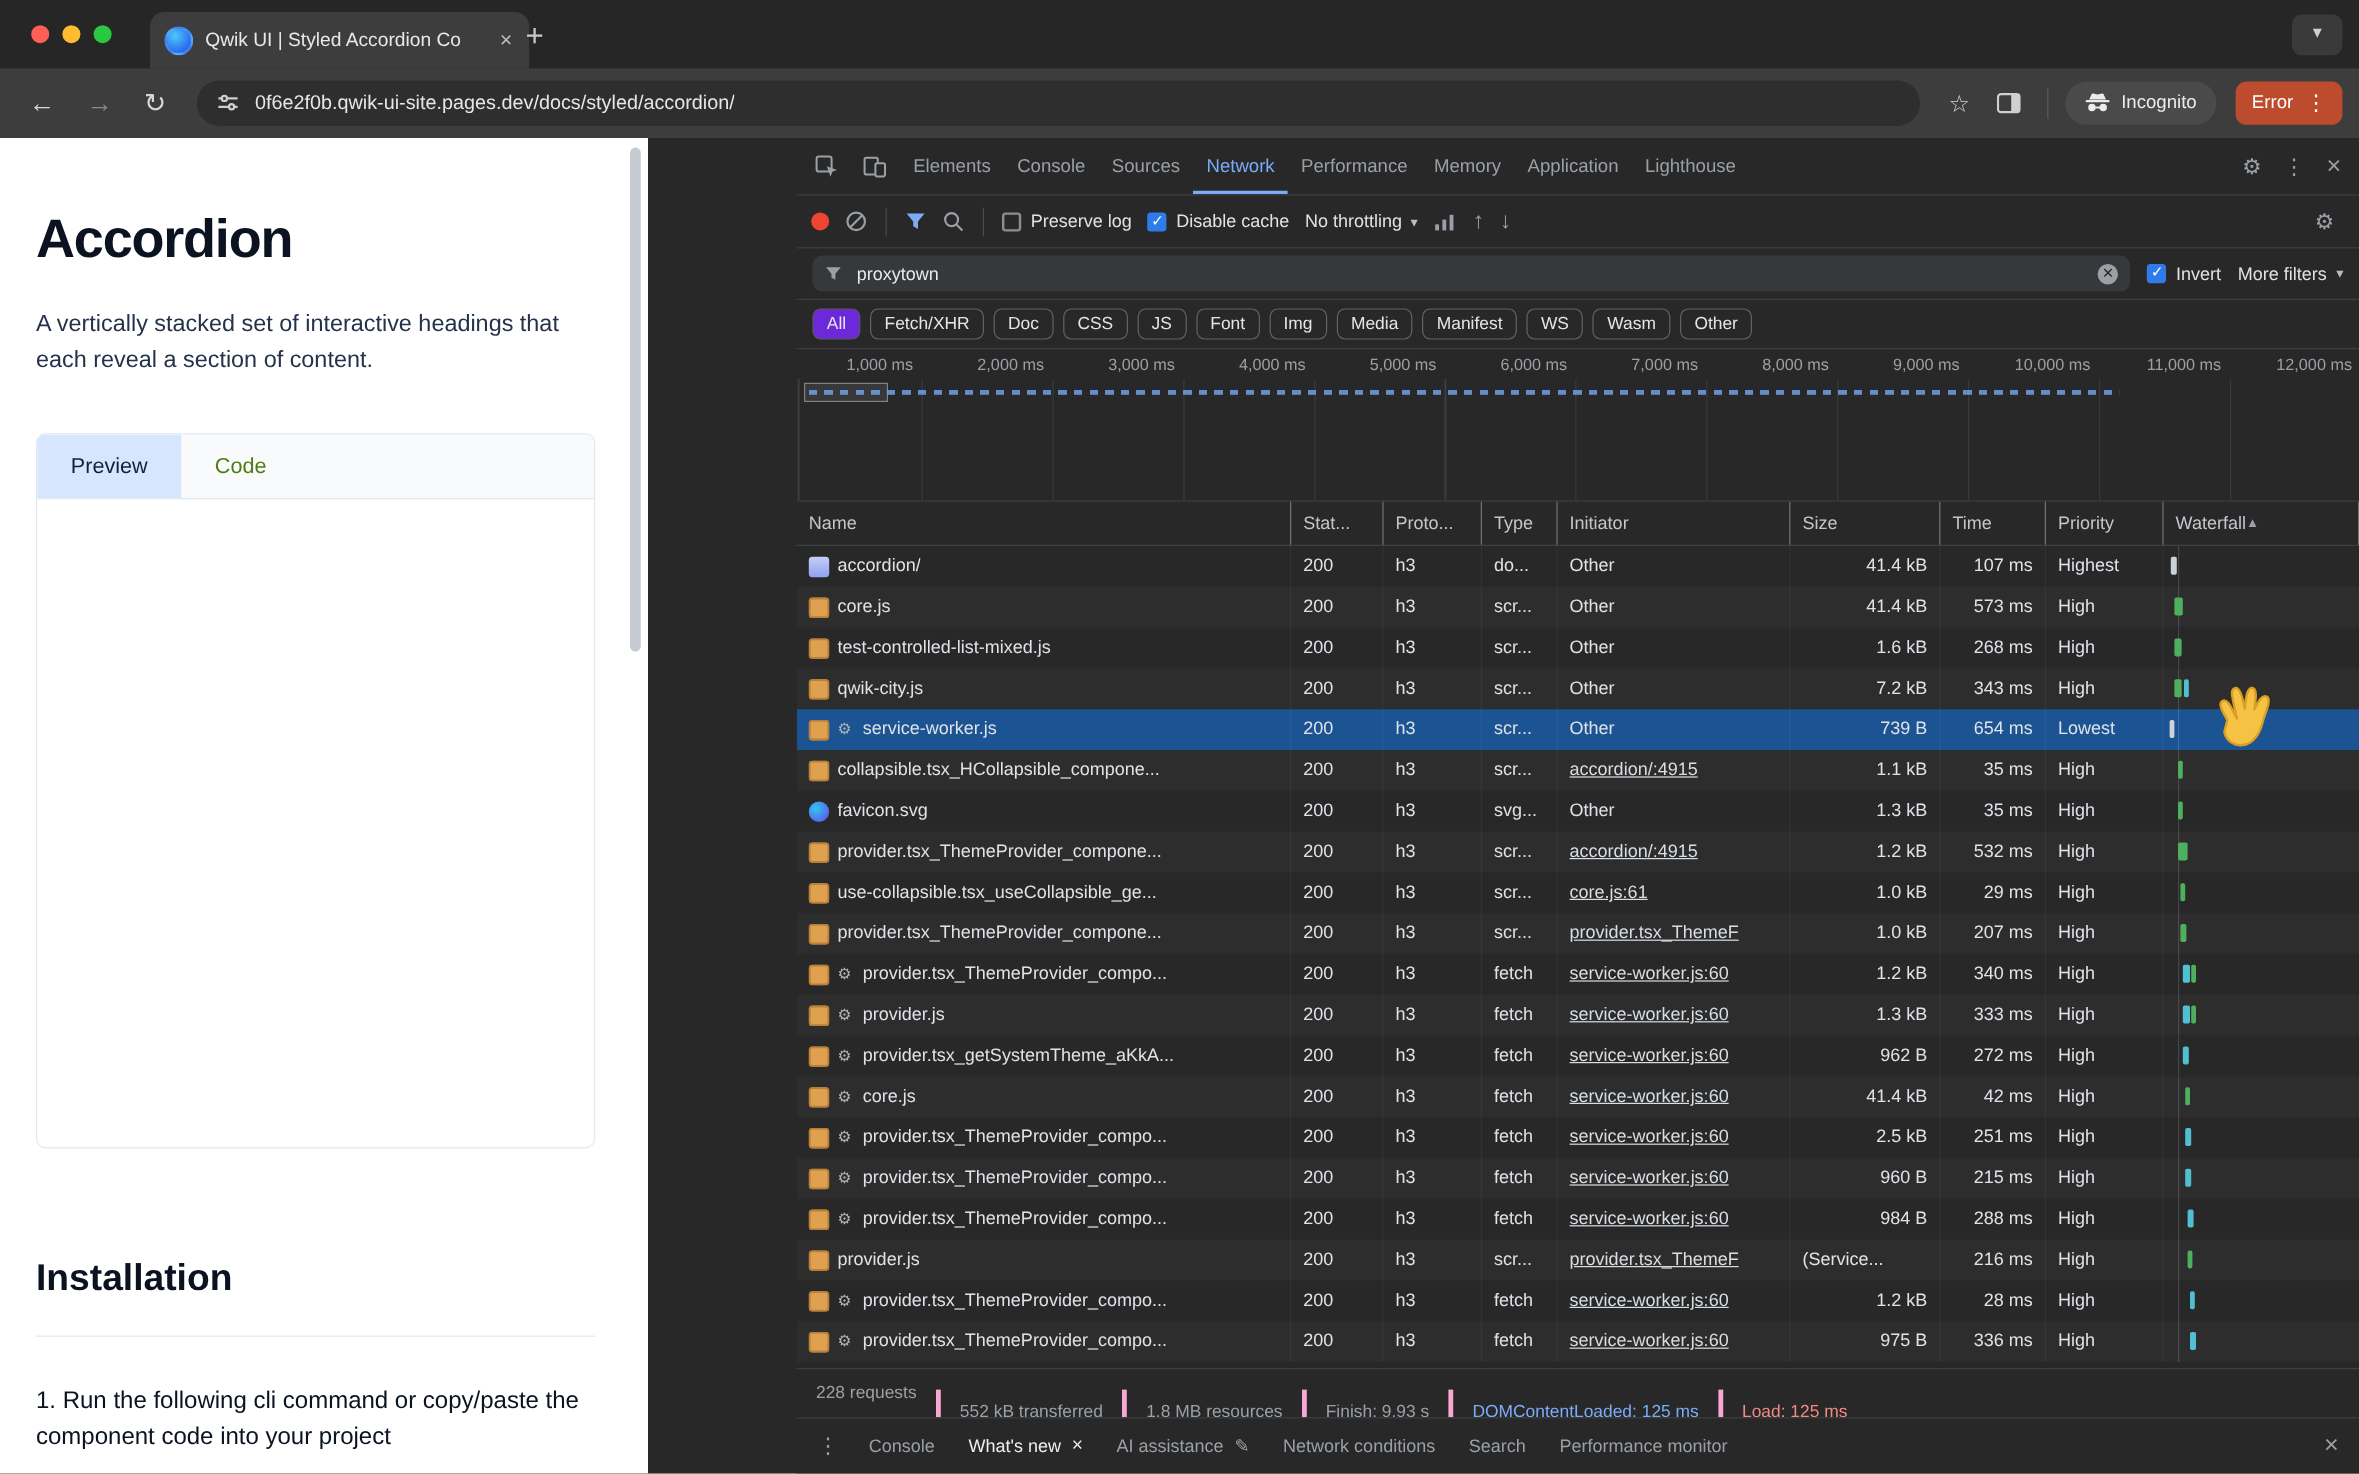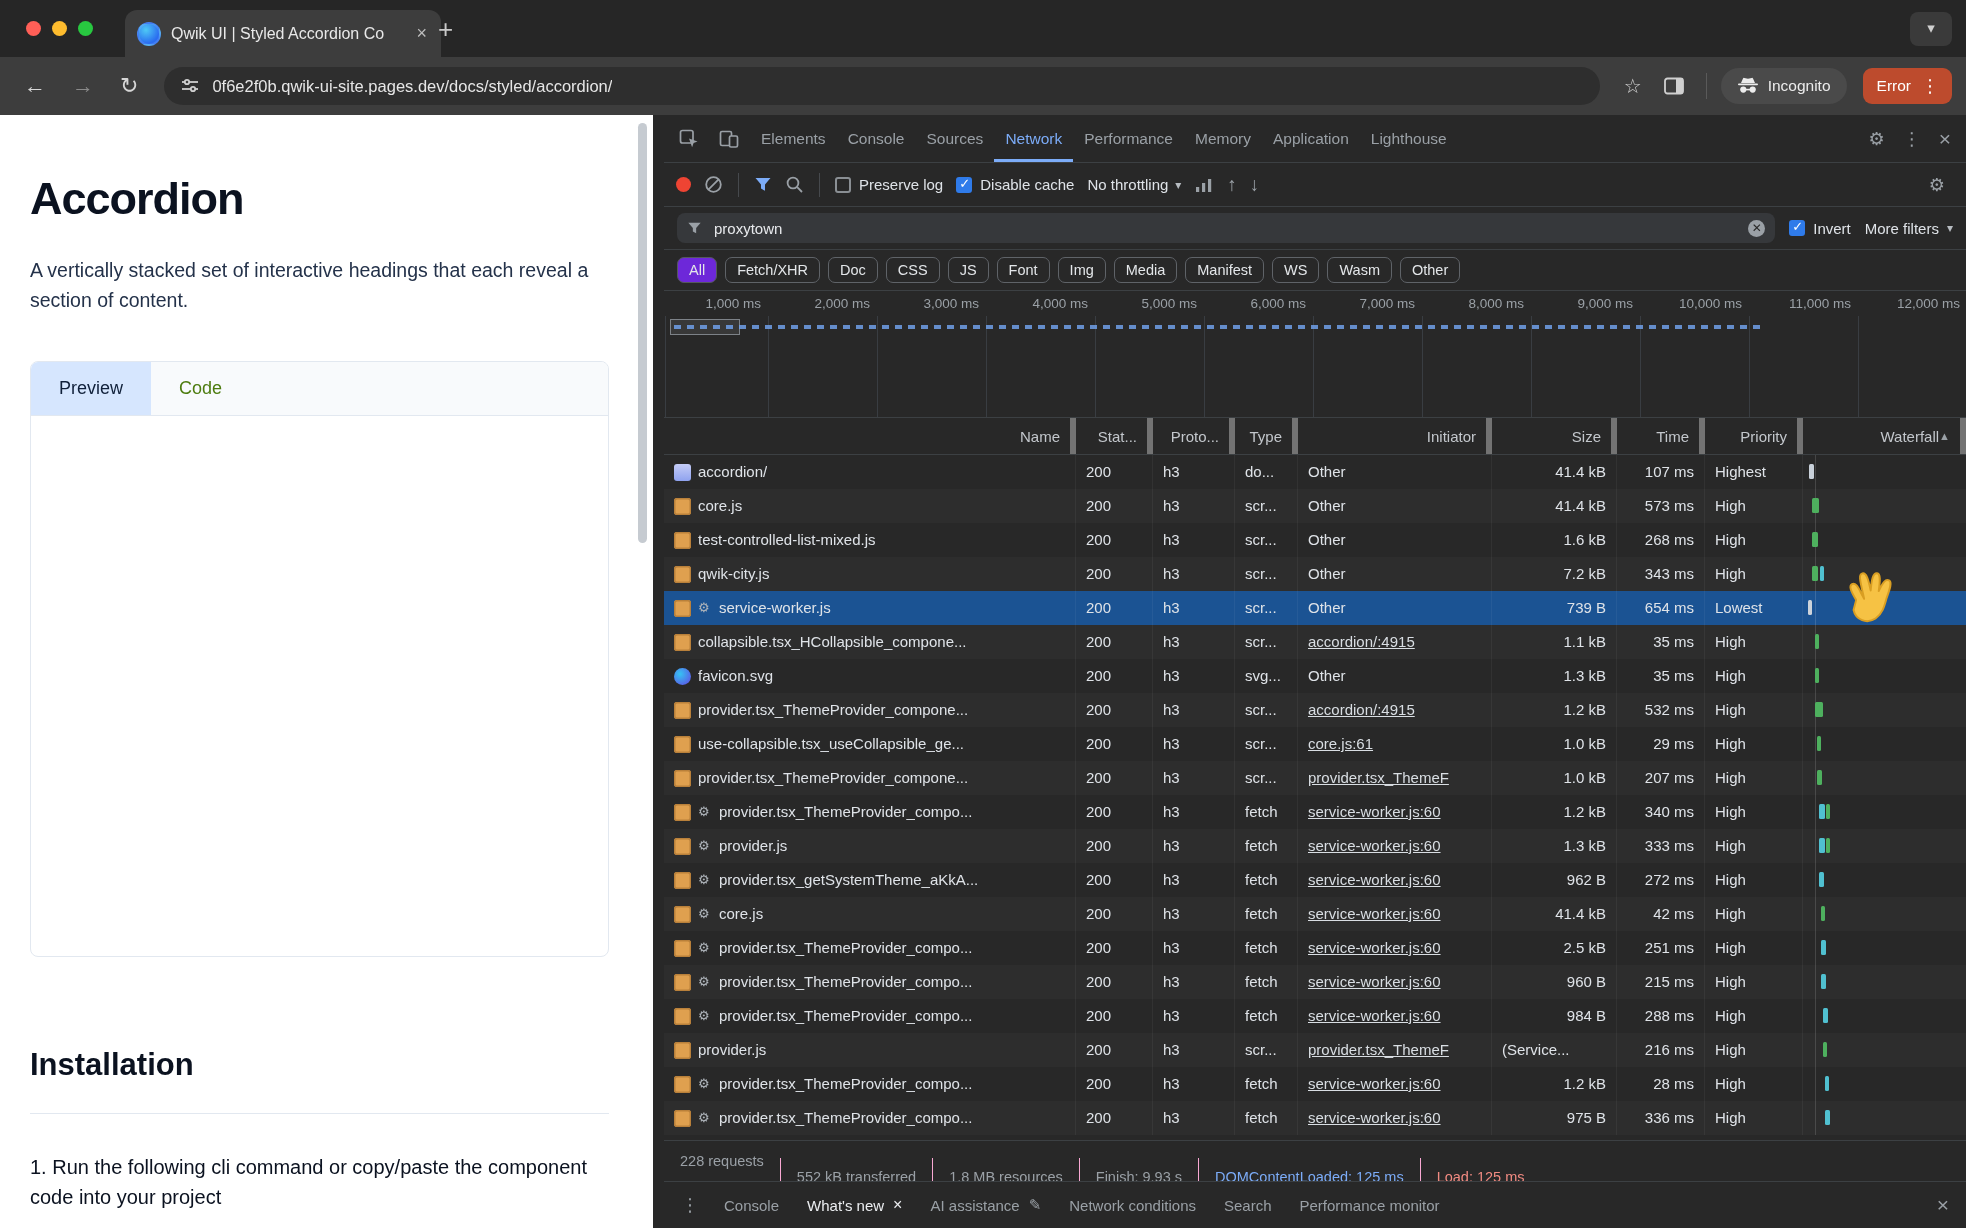--- a/index.html
+++ b/index.html
@@ -23,21 +23,21 @@
   .omnibox{flex:1;height:38px;background:#2e2e2e;border-radius:19px;display:flex;align-items:center;gap:12px;padding:0 16px;color:#e6e6e6;font-size:16.5px;margin:0 10px;min-width:0;}
   .omnibox svg{flex:none;}
   .url{overflow:hidden;white-space:nowrap;}
   .tb-ic{color:#d0d0d0;font-size:20px;padding:4px 8px;display:flex;align-items:center;}
   .tb-sep{width:1px;height:26px;background:#5a5a5a;margin:0 8px;}
   .incog{display:flex;align-items:center;gap:9px;background:#4a4a4a;border-radius:18px;height:36px;padding:0 16px;color:#ececec;font-size:15.5px;}
   .errbtn{display:flex;align-items:center;gap:10px;background:#bd4b2d;border-radius:9px;height:36px;padding:0 12px 0 14px;color:#fff;font-size:15.5px;margin-left:10px;}
   .errbtn .dots{font-size:18px;letter-spacing:1px;}
 
   
-  .page{position:absolute;left:0;top:115px;width:653px;bottom:0;background:#fff;color:#0f172a;overflow:hidden;}
+  .page{position:absolute;left:0;top:115px;width:540px;bottom:0;background:#fff;color:#0f172a;overflow:hidden;}
   .page-inner{padding:58px 44px 0 30px;}
   .page h1{margin:0;font-size:45px;font-weight:800;letter-spacing:-1px;color:#0b1220;}
   .page .desc{margin:30px 0 0;font-size:19.5px;line-height:1.55;color:#24324a;max-width:590px;}
   .demo{margin-top:46px;border:1px solid #e2e8f0;border-radius:8px;height:596px;box-sizing:border-box;overflow:hidden;}
   .demo-tabs{display:flex;background:#f8fafc;border-bottom:1px solid #e2e8f0;height:53px;align-items:stretch;}
   .dtab-preview{background:#d6e6fe;color:#10203a;font-size:18px;display:flex;align-items:center;padding:0 28px;}
   .dtab-code{color:#4d7c0f;font-size:18px;display:flex;align-items:center;padding:0 28px;}
   .demo-content{padding:170px 42px 0;}
   .acc-item{height:69px;display:flex;align-items:center;justify-content:space-between;border-bottom:1px solid #e2e8f0;font-size:19px;font-weight:500;color:#0f172a;}
   .chev{width:11px;height:11px;border-right:2px solid #334155;border-bottom:2px solid #334155;transform:rotate(45deg);margin-right:6px;margin-top:-6px;}
@@ -80,21 +80,21 @@
   .chip.selected{background:#6d28d9;border-color:#55585c;}
 
   .dt-ruler{height:25px;border-bottom:none;color:#9aa0a6;font-size:13.5px;overflow:hidden;}
   .tick{width:109px;flex:none;text-align:right;padding-right:12px;box-sizing:border-box;white-space:nowrap;}
   .dt-overview{height:101px;position:relative;border-bottom:1px solid #3c4043;background-image:repeating-linear-gradient(90deg,#393d42 0 1px,transparent 1px 109px);background-position:104px 0;}
   .ov-select{position:absolute;left:6px;top:3px;width:70px;height:16px;background:rgba(255,255,255,.08);border:1px solid #7d8288;box-sizing:border-box;}
   .ov-activity{position:absolute;left:10px;top:9px;height:4px;width:1092px;background:repeating-linear-gradient(90deg,#6f9fe8 0 7px,transparent 7px 13px);opacity:.85;}
 
   .grid{display:grid;grid-template-columns:412px 77px 82px 63px 194px 125px 88px 98px 1fr;}
   .dt-header{height:36px;flex:none;border-bottom:1px solid #3c4043;}
-  .th{padding:0 10px;line-height:35px;border-right:6px solid #737373;color:#c3c7cc;white-space:nowrap;overflow:hidden;display:flex;align-items:center;justify-content:flex-end;}
+  .th{padding:0 10px;line-height:35px;border-right:1px solid #737373;color:#c3c7cc;white-space:nowrap;overflow:hidden;display:flex;align-items:center;justify-content:flex-start;}
   .th .sort{color:#9aa0a6;font-size:11px;}
   .dt-rows{flex:1;overflow:hidden;position:relative;}
   .tr{height:34px;line-height:34px;}
   .tr:nth-child(even){background:#2d2d2d;}
   .tr.selected{background:#1b5393;}
   .td{padding:0 10px;border-right:1px solid rgba(255,255,255,.05);overflow:hidden;white-space:nowrap;text-overflow:ellipsis;color:#dfe3e8;}
   .td.name{display:flex;align-items:center;gap:7px;}
   .td.num{text-align:right;}
   .td.num.left{text-align:left;}
   .ficon{width:17px;height:17px;border-radius:3px;flex:none;}
@@ -104,21 +104,21 @@
   .gear{color:#aeb4ba;font-size:13px;flex:none;width:14px;}
   .gear:empty{display:none;}
   .nm{overflow:hidden;text-overflow:ellipsis;}
   .init .link, .td .link{text-decoration:underline;color:#d9dee3;}
   .td.wf{position:relative;border-right:none;}
   .td.wf::before{content:"";position:absolute;left:12px;top:0;bottom:0;width:1px;background:rgba(255,255,255,.14);}
   .wf-bar{position:absolute;top:9px;height:15px;border-radius:1.5px;}
 
   .dt-summary{height:40px;flex:none;border-top:1px solid #3c4043;display:flex;align-items:center;color:#9aa0a6;font-size:14.5px;overflow:hidden;}
   .sum-item{padding:0 16px;line-height:39px;white-space:nowrap;}
-  .sum-item + .sum-item{border-left:1px solid #f9a8d4;margin-top:32px;}
+  .sum-item + .sum-item{border-left:4px solid #f9a8d4;margin-top:32px;}
   .sum-item.dcl{color:#7cacf8;}
   .sum-item.load{color:#f28b82;}
 
   .dt-drawer{height:46px;flex:none;border-top:1px solid #3c4043;display:flex;align-items:center;padding:0 8px;gap:2px;}
   .drawer-tab{display:flex;align-items:center;gap:9px;padding:0 14px;height:100%;color:#9aa0a6;font-size:15px;white-space:nowrap;}
   .drawer-tab.active{color:#eceef1;}
   .drawer-tab .tclose{font-size:16px;}
   .drawer-tab .tclose:empty,.drawer-tab .ticon:empty{display:none;}
   .dt-drawer .right{margin-left:auto;}
 

